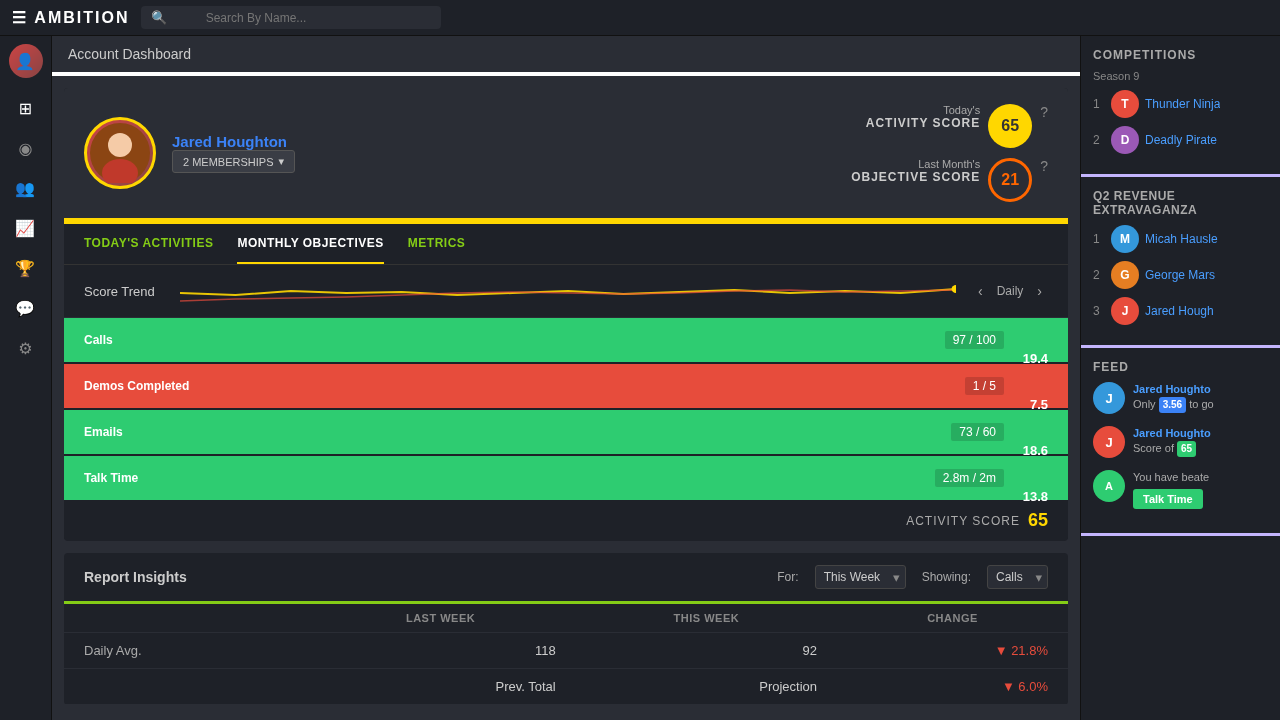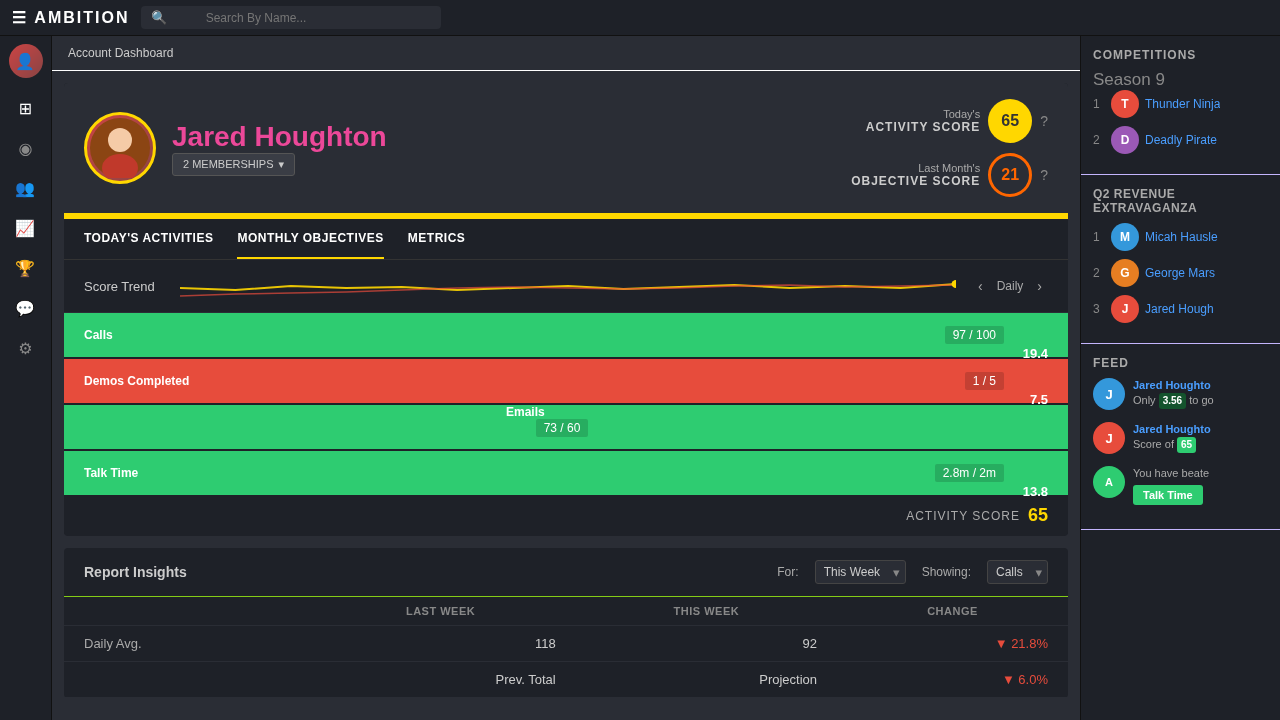--- a/index.html
+++ b/index.html
@@ -88,23 +88,23 @@
     
     .main-content {
       flex: 1;
       background: #2a2d35;
       overflow-y: auto;
       padding: 0;
     }
     .page-header {
       background: #2a2d35;
       padding: 10px 16px;
-      font-size: 12px;
+      font-size: 14px;
       color: #ccc;
-      border-bottom: 1px solid #ffffff;
+      border-bottom: 4px solid #ffffff;
     }
 
     
     .profile-card {
       background: #1e2128;
       margin: 12px;
       border-radius: 4px;
       overflow: hidden;
     }
     .profile-header {
@@ -122,23 +122,23 @@
       background: linear-gradient(135deg, #c44, #844);
       border: 3px solid #ffd700;
       display: flex;
       align-items: center;
       justify-content: center;
       font-size: 32px;
       overflow: hidden;
     }
     .profile-info { flex: 1; }
     .profile-name {
-      font-size: 28px;
-      font-weight: bold;
-      color: #ec4899;
+      font-size: 15px;
+      font-weight: bold;
+      color: #3b82f6;
     }
     .memberships-btn {
       background: #3a3d45;
       border: 1px solid #555;
       color: #ccc;
       border-radius: 3px;
       padding: 4px 10px;
       font-size: 11px;
       cursor: pointer;
       display: inline-flex;
@@ -146,21 +146,21 @@
       gap: 5px;
     }
     .profile-scores {
       display: flex;
       flex-direction: column;
       gap: 10px;
       align-items: flex-end;
     }
     .score-item {
       display: flex;
-      align-items: center;
+      align-items: flex-start;
       gap: 8px;
     }
     .score-label { text-align: right; }
     .score-label-top { font-size: 11px; color: #aaa; }
     .score-label-bottom { font-size: 12px; font-weight: bold; color: #ccc; letter-spacing: 1px; text-transform: uppercase; }
     .score-badge {
       width: 44px;
       height: 44px;
       border-radius: 50%;
       display: flex;
@@ -188,21 +188,21 @@
       display: flex;
       padding: 0 20px;
       background: #1e2128;
       border-bottom: 1px solid #333;
       gap: 24px;
     }
     .tab {
       padding: 12px 0;
       font-size: 12px;
       font-weight: bold;
-      color: #ffffff;
+      color: #84cc16;
       cursor: pointer;
       border-bottom: 2px solid transparent;
       text-transform: uppercase;
       letter-spacing: 0.5px;
     }
     .tab.active { color: #fff; border-bottom-color: #ffd700; }
 
     
     .score-trend-row {
       display: flex;
@@ -300,21 +300,21 @@
     .report-section {
       background: #1e2128;
       margin: 0 12px 12px;
       border-radius: 4px;
       padding: 0;
     }
     .report-header {
       display: flex;
       align-items: center;
       padding: 12px 20px;
-      border-bottom: 1px solid #84cc16;
+      border-bottom: 3px solid #84cc16;
       gap: 16px;
     }
     .report-title {
       font-size: 14px;
       font-weight: bold;
       color: #ccc;
       text-transform: capitalize;
       flex: 1;
     }
     .report-filter {
@@ -370,32 +370,33 @@
     .change-negative { color: #e74c3c !important; }
 
     
     .right-panel {
       width: 200px;
       background: #1e2128;
       border-left: 1px solid #111;
       overflow-y: auto;
       padding: 0;
     }
-    .panel-section { padding: 12px; border-bottom: 1px solid #c4b5fd; }
+    .panel-section { padding: 12px; border-bottom: 3px solid #c4b5fd; }
     .panel-title {
       font-size: 12px;
       font-weight: bold;
       color: #aaa;
       letter-spacing: 1px;
       text-transform: uppercase;
       margin-bottom: 8px;
     }
     .season-label {
-      font-size: 17px;
+      font-size: 11px;
       color: #888;
+      margin-bottom: 8px;
     }
     .competition-item {
       display: flex;
       align-items: center;
       gap: 6px;
       margin-bottom: 8px;
     }
     .comp-rank {
       font-size: 12px;
       color: #888;
@@ -439,21 +440,21 @@
     .feed-badge {
       display: inline-block;
       background: #2ecc71;
       color: #fff;
       border-radius: 3px;
       padding: 1px 4px;
       font-size: 10px;
       font-weight: bold;
     }
     .feed-badge-red {
-      background: #14532d;
+      background: #3b82f6;
     }
     .feed-btn {
       background: #2ecc71;
       color: #fff;
       border: none;
       border-radius: 3px;
       padding: 4px 10px;
       font-size: 11px;
       font-weight: bold;
       cursor: pointer;
@@ -581,21 +582,21 @@
           <div class="activity-row-spacer"></div>
           <span class="activity-row-progress">97 / 100</span>
           <span class="activity-row-score">19.4</span>
         </div>
         <div class="activity-row red">
           <span class="activity-row-label">Demos Completed</span>
           <div class="activity-row-spacer"></div>
           <span class="activity-row-progress">1 / 5</span>
           <span class="activity-row-score">7.5</span>
         </div>
-        <div class="activity-row" style="background:#2ecc71;flex-direction:column;">
+        <div class="activity-row" style="background:#2ecc71;">
           <span class="activity-row-label">Emails</span>
           <div class="activity-row-spacer"></div>
           <span class="activity-row-progress">73 / 60</span>
           <span class="activity-row-score">18.6</span>
         </div>
         <div class="activity-row" style="background:#2ecc71;">
           <span class="activity-row-label">Talk Time</span>
           <div class="activity-row-spacer"></div>
           <span class="activity-row-progress">2.8m / 2m</span>
           <span class="activity-row-score">13.8</span>

